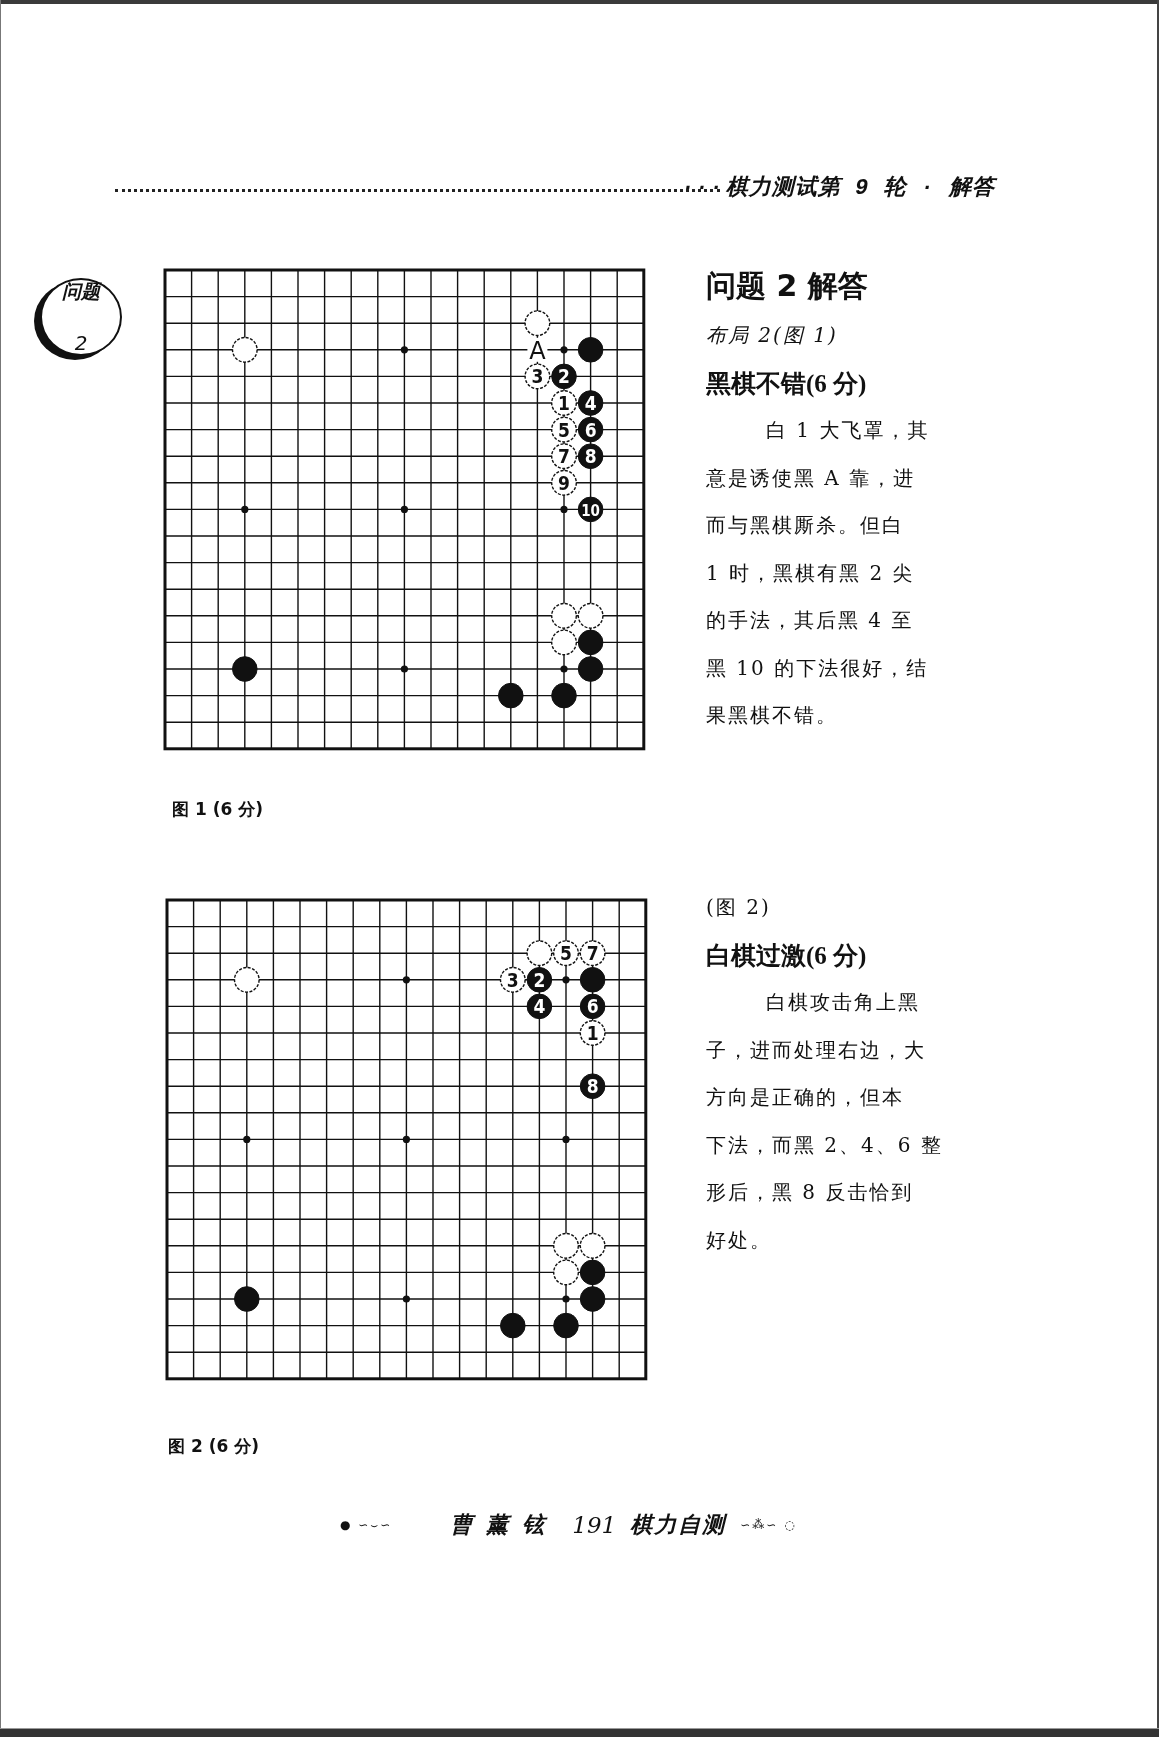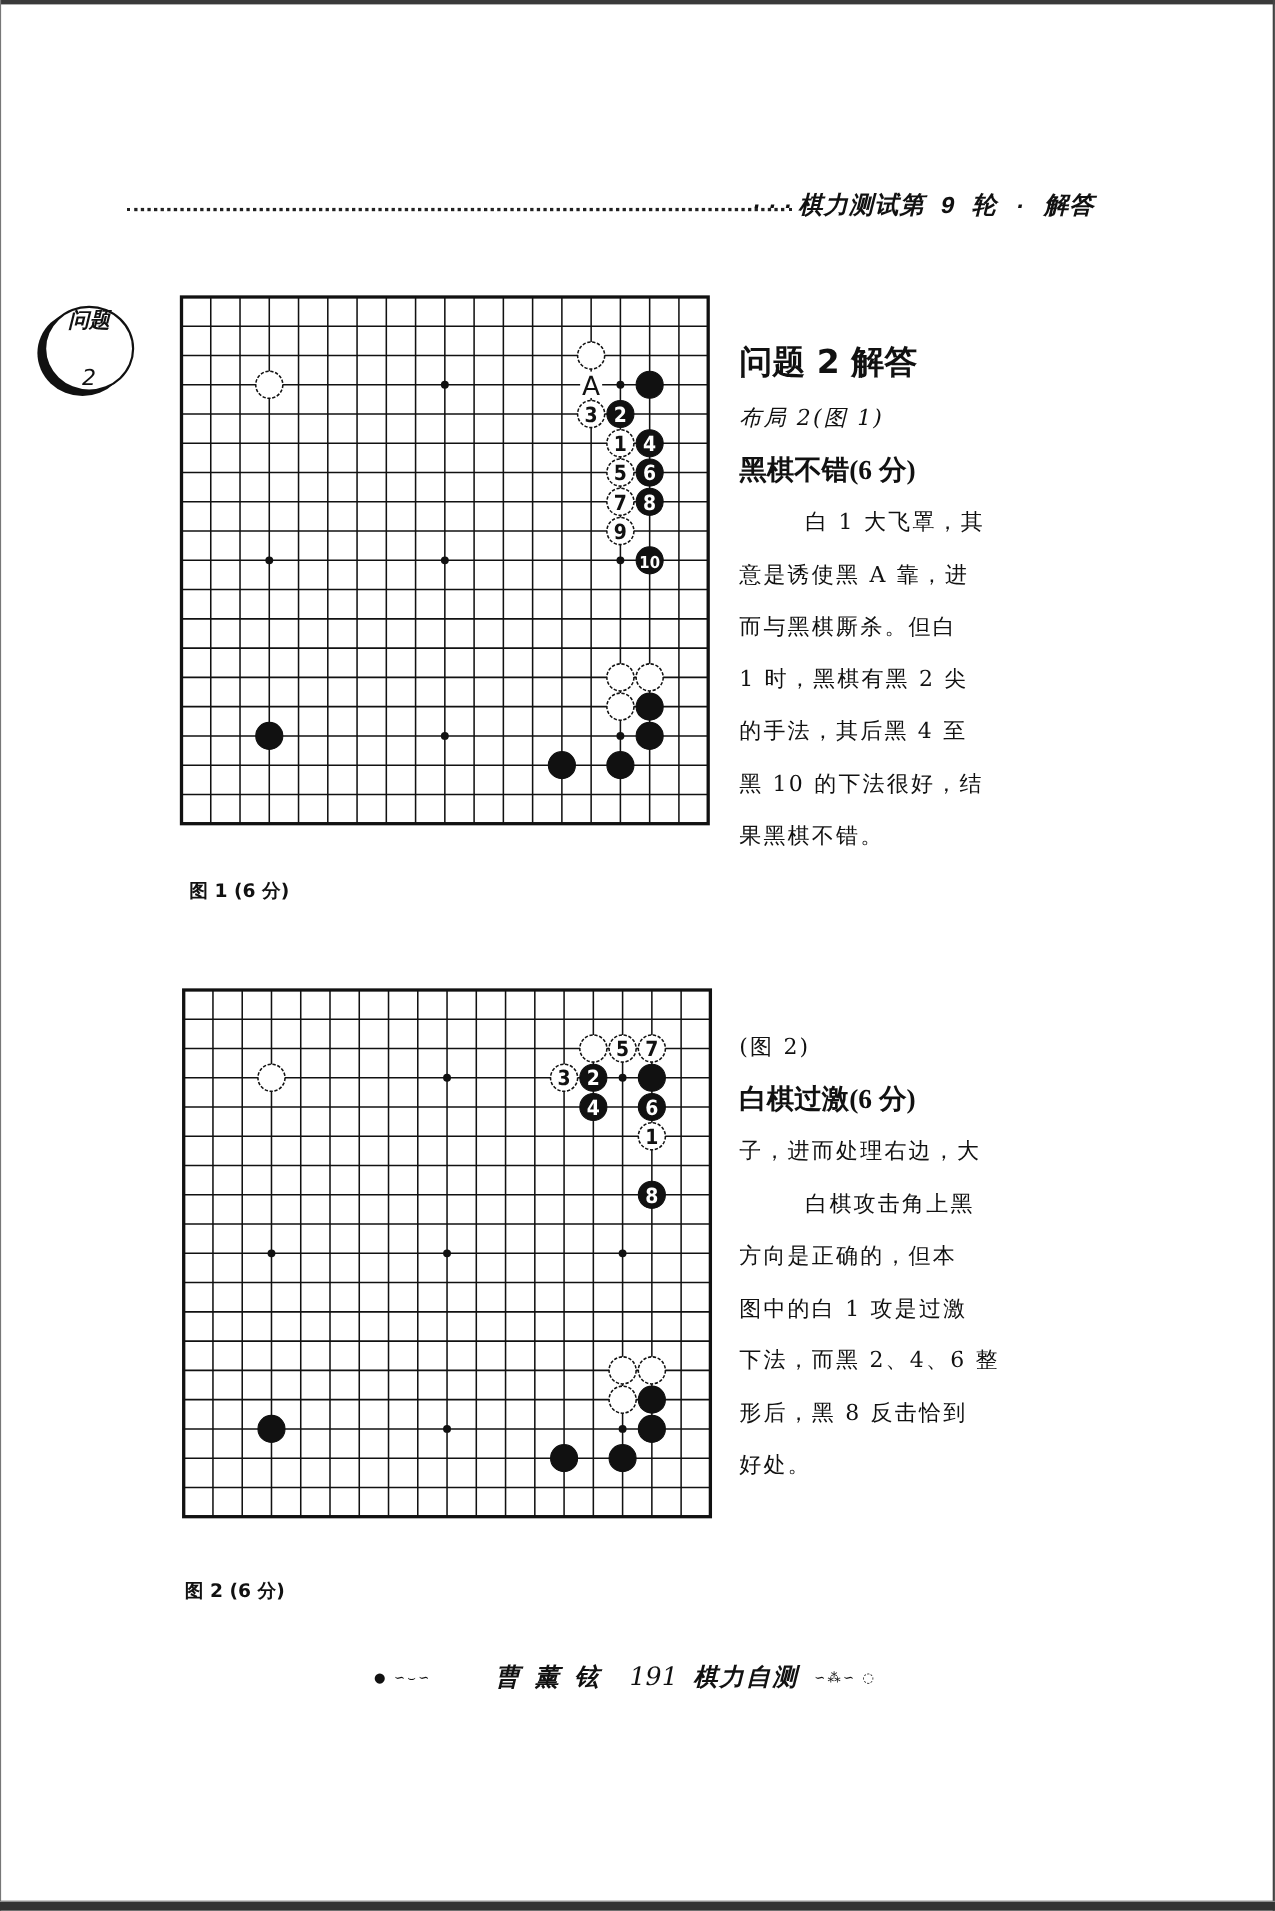--- a/index.html
+++ b/index.html
@@ -36,21 +36,21 @@
   .board svg { display:block; }
   #board1 { left:150px; top:255px; }
   #board2 { left:152px; top:885px; }
 
   .caption {
     position:absolute; font-family:"DejaVu Sans", sans-serif; font-weight:bold; font-size:17px;text-align:right;
   }
   #cap1 { left:172px; top:798px; }
   #cap2 { left:168px; top:1435px; }
 
-  .textcol { position:absolute; left:672px; width:300px;margin-top:44px; }
+  .textcol { position:absolute; left:706px; width:300px; }
   .textcol .h1 { font-family:"DejaVu Sans", sans-serif; font-weight:bold; font-size:30px; line-height:44px; height:48px; }
   .textcol .line { font-size:20px; line-height:47.5px; height:47.5px; white-space:nowrap; letter-spacing:2px; }
   .textcol .sub { font-family:Liberation Serif, serif; font-weight:bold; font-size:25px; line-height:47.5px; height:47.5px; white-space:nowrap; }
   .textcol .ital { font-style:italic; }
   .textcol .indent { padding-left:60px; }
   #text1 { top:264px; }
   #text2 { top:884px; }
 
   .footer {
     position:absolute; left:340px; top:1510px; width:480px; height:30px;
@@ -341,24 +341,23 @@
   <div class="line">而与黑棋厮杀。但白</div>
   <div class="line">1 时，黑棋有黑 2 尖</div>
   <div class="line">的手法，其后黑 4 至</div>
   <div class="line">黑 10 的下法很好，结</div>
   <div class="line">果黑棋不错。</div>
 </div>
 
 <div class="textcol" id="text2">
   <div class="line">(图 2)</div>
   <div class="sub">白棋过激(6 分)</div>
+  <div class="line indent">白棋攻击角上黑</div>
   <div class="line">子，进而处理右边，大</div>
-  <div class="line indent">白棋攻击角上黑</div>
   <div class="line">方向是正确的，但本</div>
-  <div class="line">图中的白 1 攻是过激</div>
   <div class="line">下法，而黑 2、4、6 整</div>
   <div class="line">形后，黑 8 反击恰到</div>
   <div class="line">好处。</div>
 </div>
 
 <div class="footer">
   <span class="orn">● ∽⌣∽</span>
   <span class="author">曹薰铉</span>
   <span class="page">191</span>
   <span class="book">棋力自测</span>

